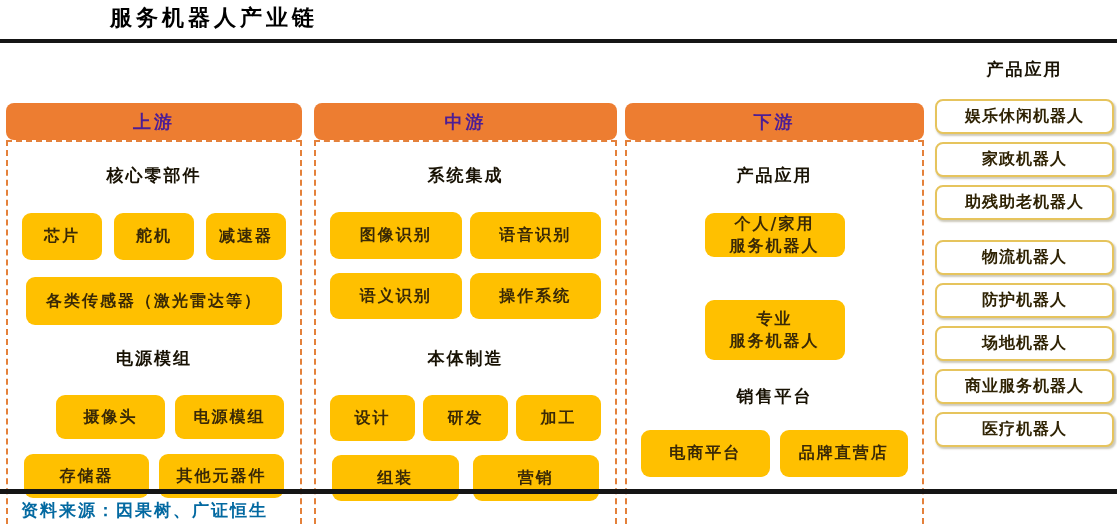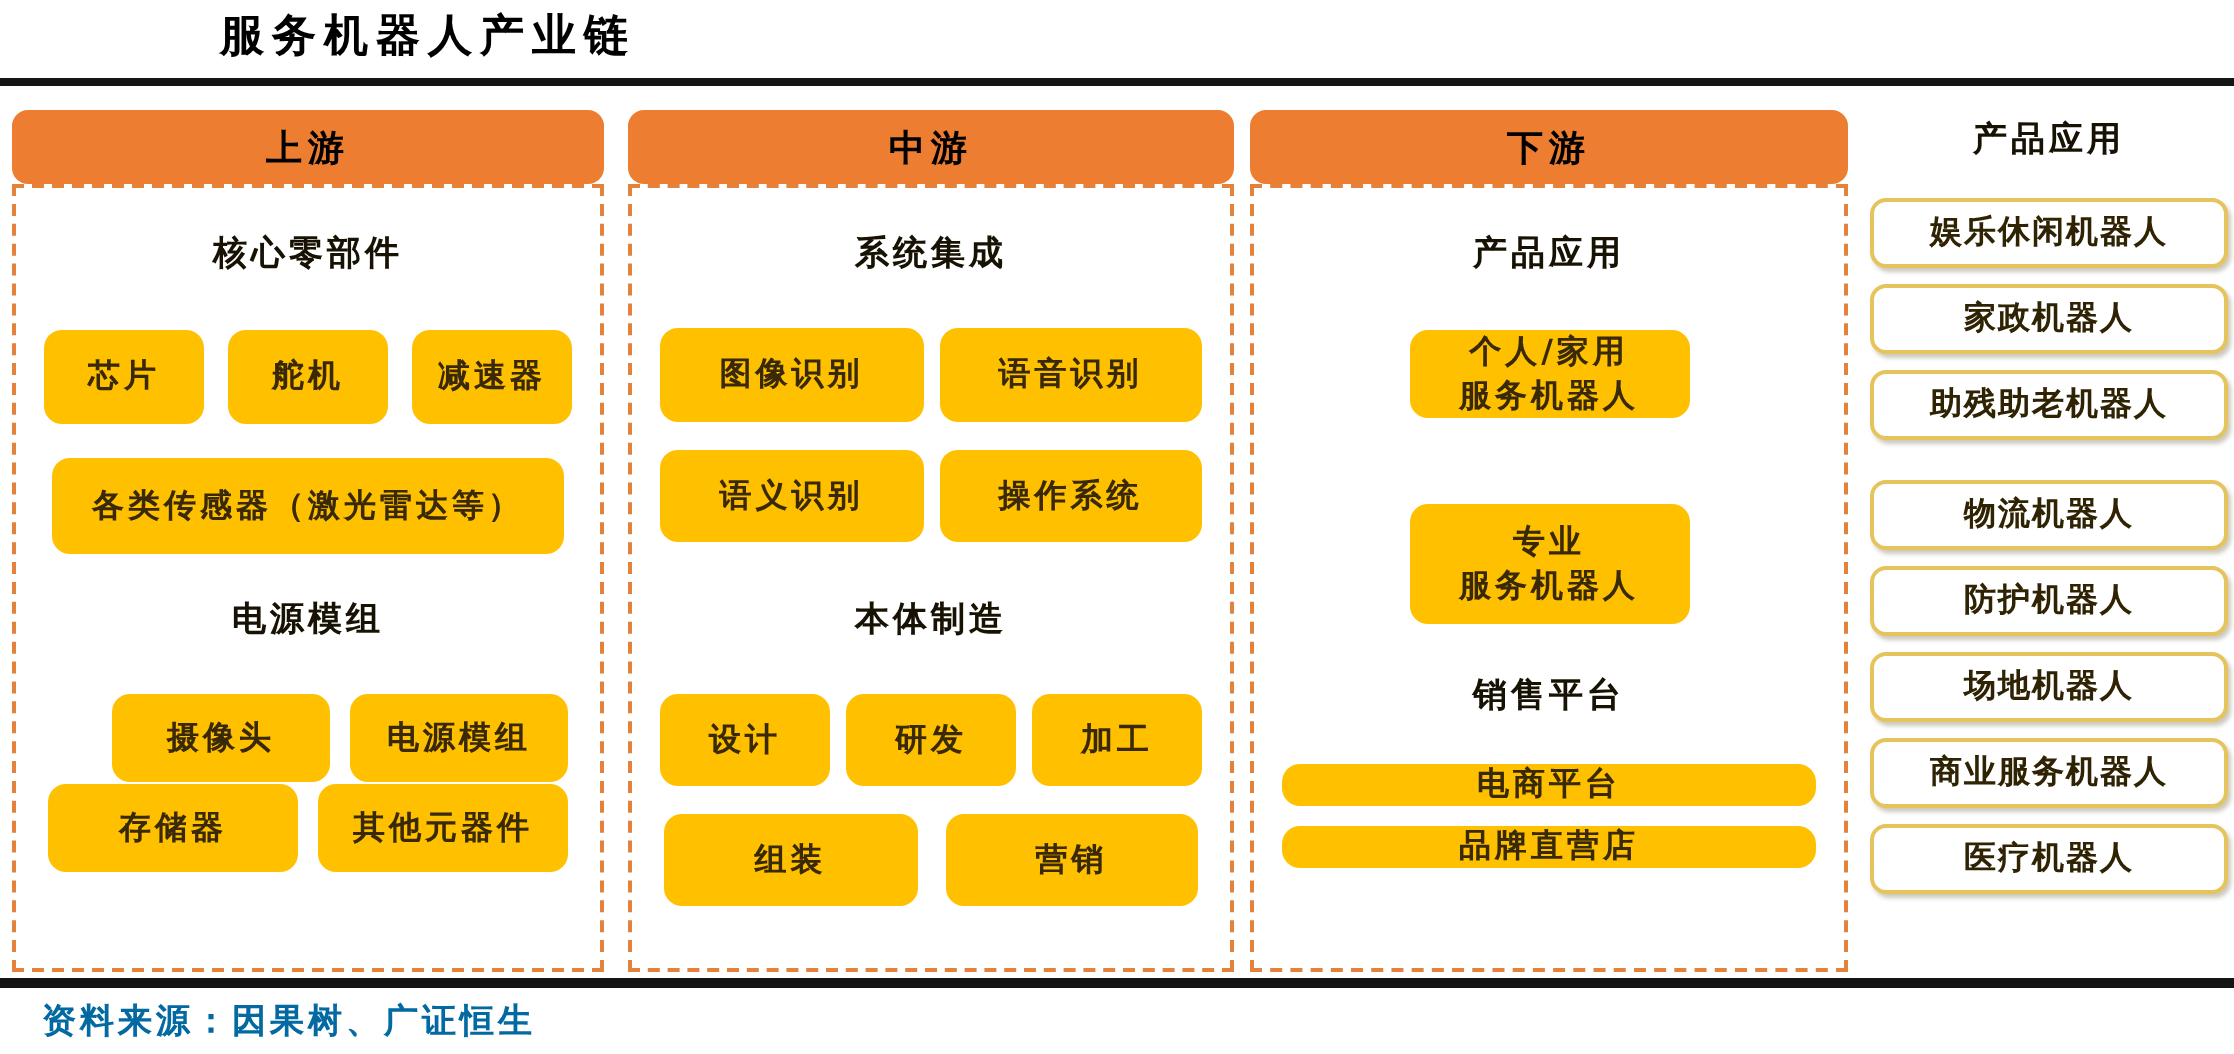--- a/index.html
+++ b/index.html
@@ -8,51 +8,51 @@
   .title{position:absolute;left:110px;top:3px;font-size:22px;font-weight:bold;color:#000;letter-spacing:4px;}
   .rule-top{position:absolute;left:0;top:39px;width:1117px;height:4px;background:#151515;}
   .rule-bottom{position:absolute;left:0;top:489px;width:1117px;height:5px;background:#151515;}
   .source{position:absolute;left:21px;top:499px;font-size:17px;font-weight:bold;color:#0369a1;letter-spacing:2px;}
 
   .chain-col{position:absolute;top:55px;}
   .col-up{left:6px;width:296px;}
   .col-mid{left:314px;width:303px;}
   .col-down{left:625px;width:299px;}
   .col-header{height:37px;background:#ED7D31;border-radius:8px;display:flex;align-items:center;
-              justify-content:center;font-size:18px;font-weight:bold;color:#000000;letter-spacing:3px;}
+              justify-content:center;font-size:18px;font-weight:bold;color:#4c1d95;letter-spacing:3px;margin-top:48px;}
   .col-panel{height:394px;border:2px dashed #E4813B;background:#fff;box-sizing:border-box;}
 
   .sec-title{text-align:center;font-size:17px;font-weight:bold;color:#181204;height:22px;line-height:22px;letter-spacing:2px;}
   .row{display:flex;}
   .ybox{background:#FFC000;border-radius:9px;display:flex;align-items:center;justify-content:center;
         font-weight:bold;color:#3a2906;font-size:16px;letter-spacing:2px;box-sizing:border-box;}
   .grow{flex:1;}
 
   
   .u-t1{margin-top:22px;}
   .u-r1{margin:27px 14px 0;gap:12px;height:47px;}
   .u-wide{margin:17px 18px 0;height:48px;}
   .u-t2{margin-top:22px;}
   .u-r2{margin:26px 16px 0;gap:10px;height:44px;padding-left:32px;}
-  .u-r3{margin:1px 16px 0;gap:10px;height:44px;}
+  .u-r3{margin:15px 16px 0;gap:10px;height:44px;}
 
   
   .m-t1{margin-top:22px;}
   .m-r1{margin:26px 14px 0;gap:8px;height:47px;text-align:center;}
   .m-r2{margin:14px 14px 0;gap:8px;height:46px;}
   .m-t2{margin-top:28px;}
   .m-r3{margin:26px 14px 0;gap:8px;height:46px;}
   .m-r4{margin:14px 16px 0;gap:14px;height:46px;}
 
   
   .d-t1{margin-top:22px;}
   .d-box1{margin:27px auto 0;width:140px;height:44px;flex-direction:column;line-height:22px;}
   .d-box2{margin:43px auto 0;width:140px;height:60px;flex-direction:column;line-height:22px;}
   .d-t2{margin-top:25px;}
-  .d-r{margin:23px 14px 0;gap:10px;height:47px;flex-direction:column;}
+  .d-r{margin:23px 14px 0;gap:10px;height:47px;}
 
   
   .apps-col{position:absolute;left:935px;top:55px;width:179px;}
   .apps-header{height:26px;margin:3px 0 15px;text-align:center;font-size:17px;font-weight:bold;color:#181204;letter-spacing:2px;}
   .app-group{display:flex;flex-direction:column;gap:8px;}
   .group-gap{height:20px;}
   .app-box{height:35px;background:#fff;border:2px solid #E6C45D;border-radius:8px;box-sizing:border-box;
            box-shadow:1.5px 2px 2px rgba(110,100,60,.35);display:flex;align-items:center;justify-content:center;
            font-size:16px;font-weight:bold;color:#2f2304;letter-spacing:1px;}
 </style>

